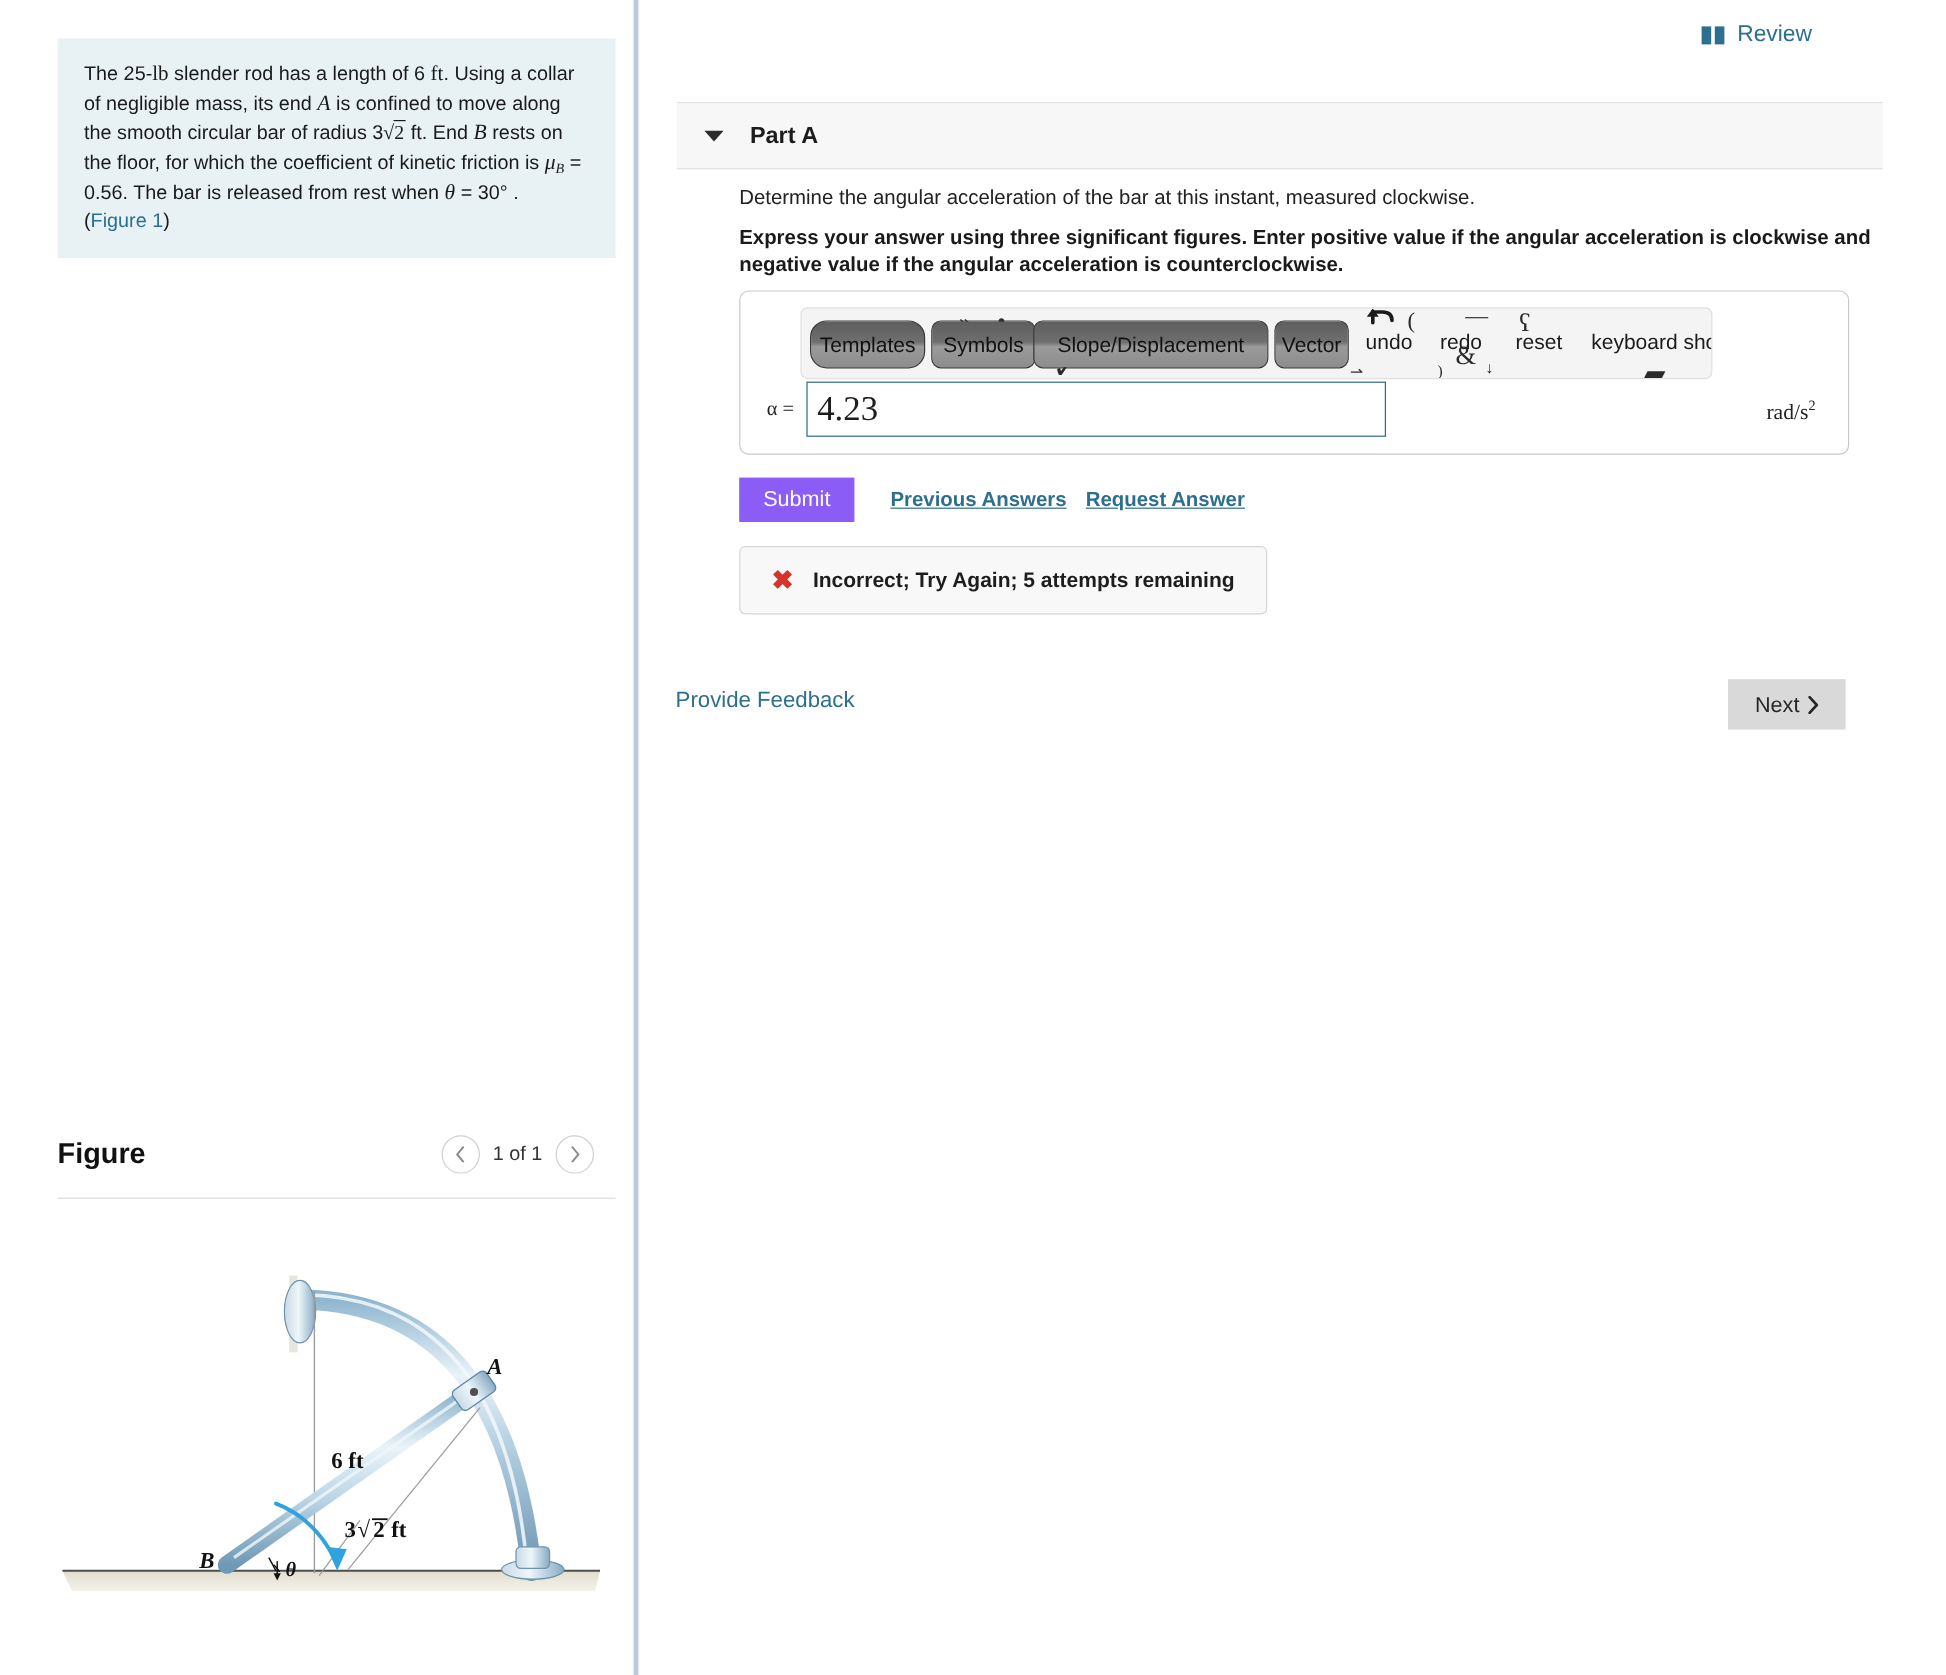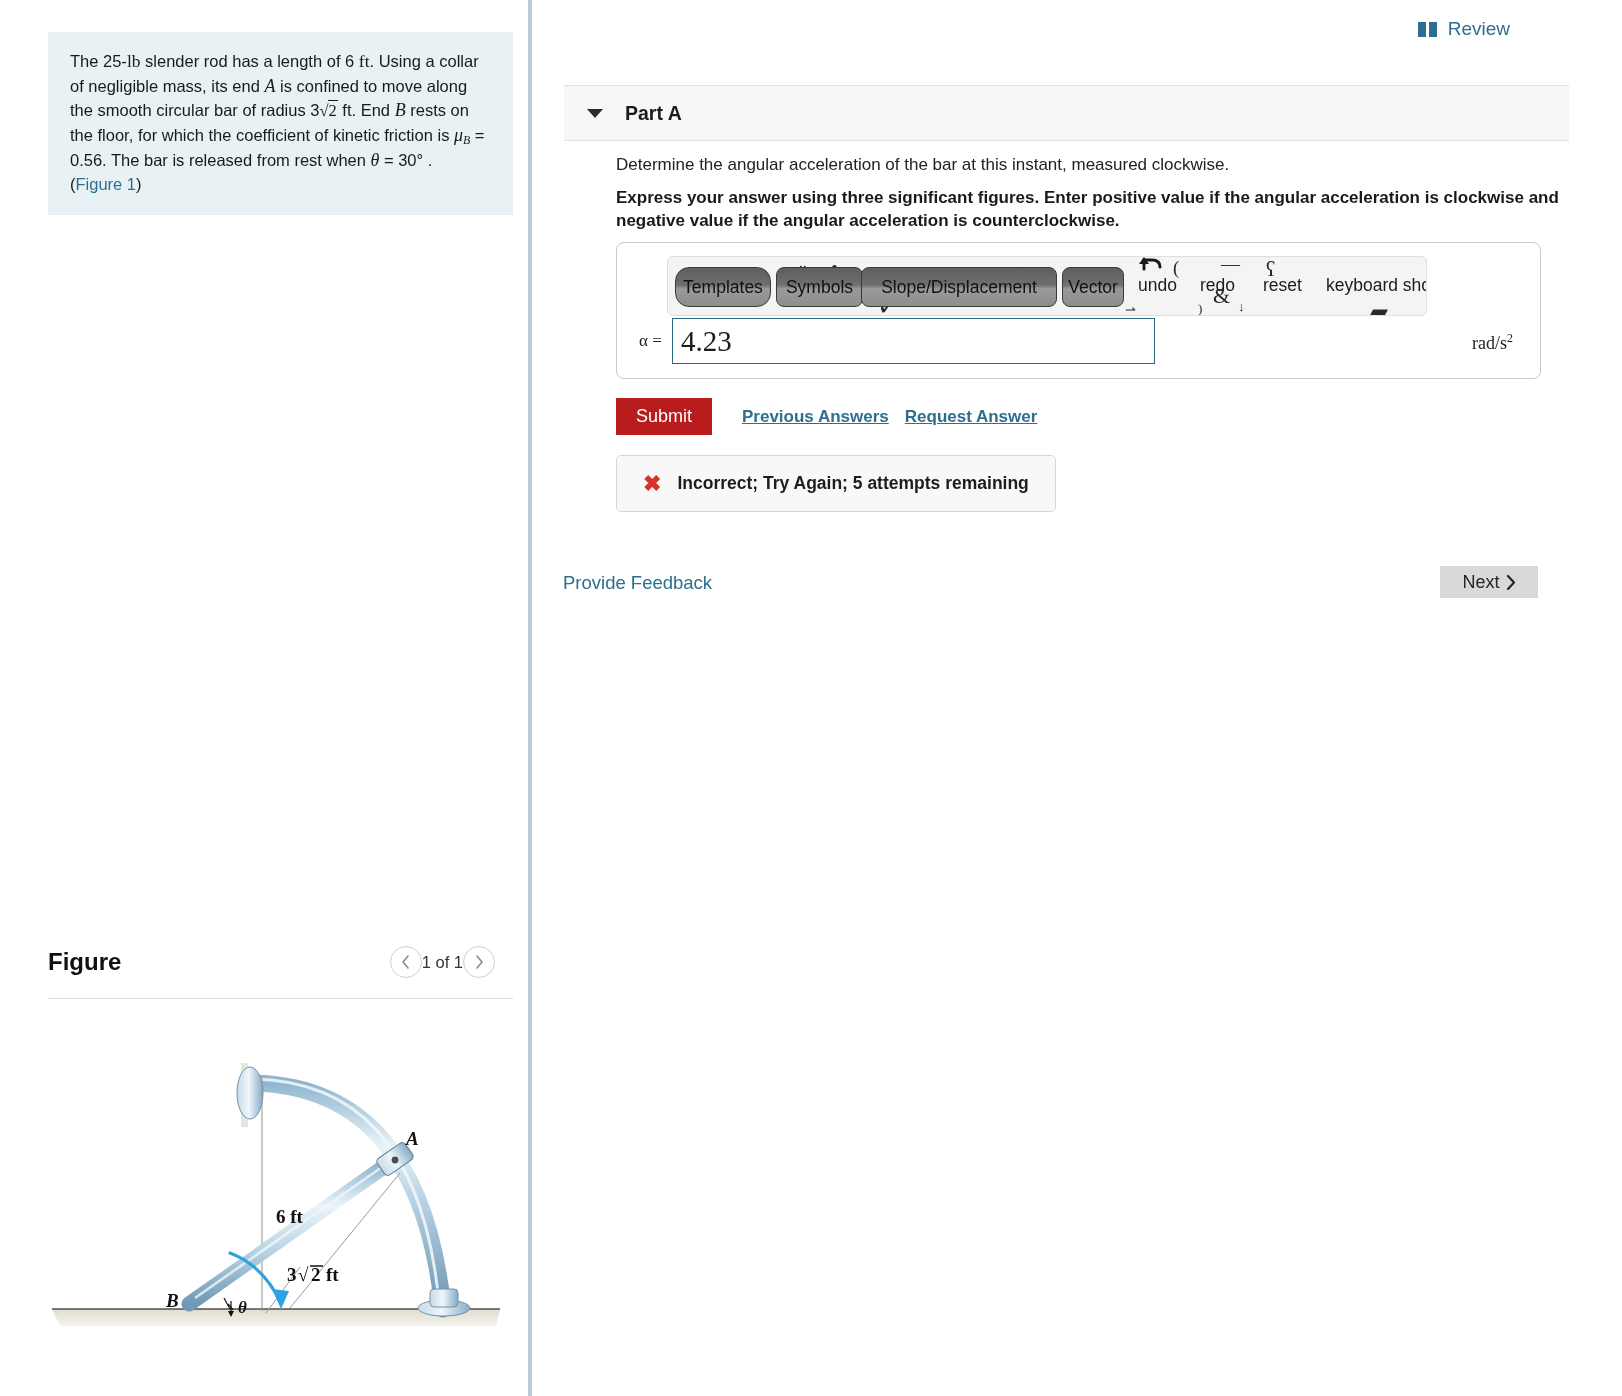--- a/index.html
+++ b/index.html
@@ -44,21 +44,21 @@
 
   
   #figure-section { position: absolute; left: 48px; top: 940px; width: 465px; }
   #figure-head { position: relative; height: 56px; }
   #figure-title {
     position: absolute; left: 0; top: 8px;
     font-size: 24px; font-weight: bold; color: #111;
   }
   #figure-pager {
     position: absolute; right: 18px; top: 6px;
-    display: flex; align-items: center; 
+    display: flex; align-items: center; gap: 11px;
   }
   .pager-btn {
     width: 32px; height: 32px; border-radius: 50%;
     border: 1px solid #d0d0d0; background: #fff;
     display: flex; align-items: center; justify-content: center;
     color: #7b7b7b; font-size: 14px;
   }
   #figure-count { font-size: 16.5px; color: #333; }
   #figure-rule { border-top: 1px solid #dcdcdc; margin-top: 2px; }
   #figure-canvas { position: relative; width: 465px; height: 400px; margin-top: 22px; }
@@ -169,21 +169,21 @@
   }
   #units-label sup { font-size: 0.66em; }
 
   
   #submit-row {
     position: absolute; left: 84px; top: 398px;
     display: flex; align-items: center;
   }
   #submit-button {
     width: 96px; height: 37px;
-    background: #b91c1c;
+    background: #8b5cf6;
     color: #fff; font-size: 18px;
     display: flex; align-items: center; justify-content: center;
     border: none;
   }
   .plain-link {
     margin-left: 30px;
     color: #2d6f8e; font-size: 17px; font-weight: bold;
     text-decoration: underline;
   }
   #link-request { margin-left: 16px; }
@@ -203,21 +203,21 @@
   }
   #incorrect-text { font-size: 17.5px; font-weight: bold; color: #1d1d1d; }
 
   
   #provide-feedback {
     position: absolute; left: 31px; top: 572px;
     color: #2d6f8e; font-size: 18.5px;
   }
   #next-button {
     position: absolute; right: 84px; top: 566px;
-    width: 98px; height: 32px;
+    width: 98px; height: 42px;
     background: #d9d9d9;
     color: #262626; font-size: 18px;
     display: flex; align-items: center; justify-content: center; gap: 6px;
     border: none;
   }
 </style>
 </head>
 <body>
 
 <div id="root">

